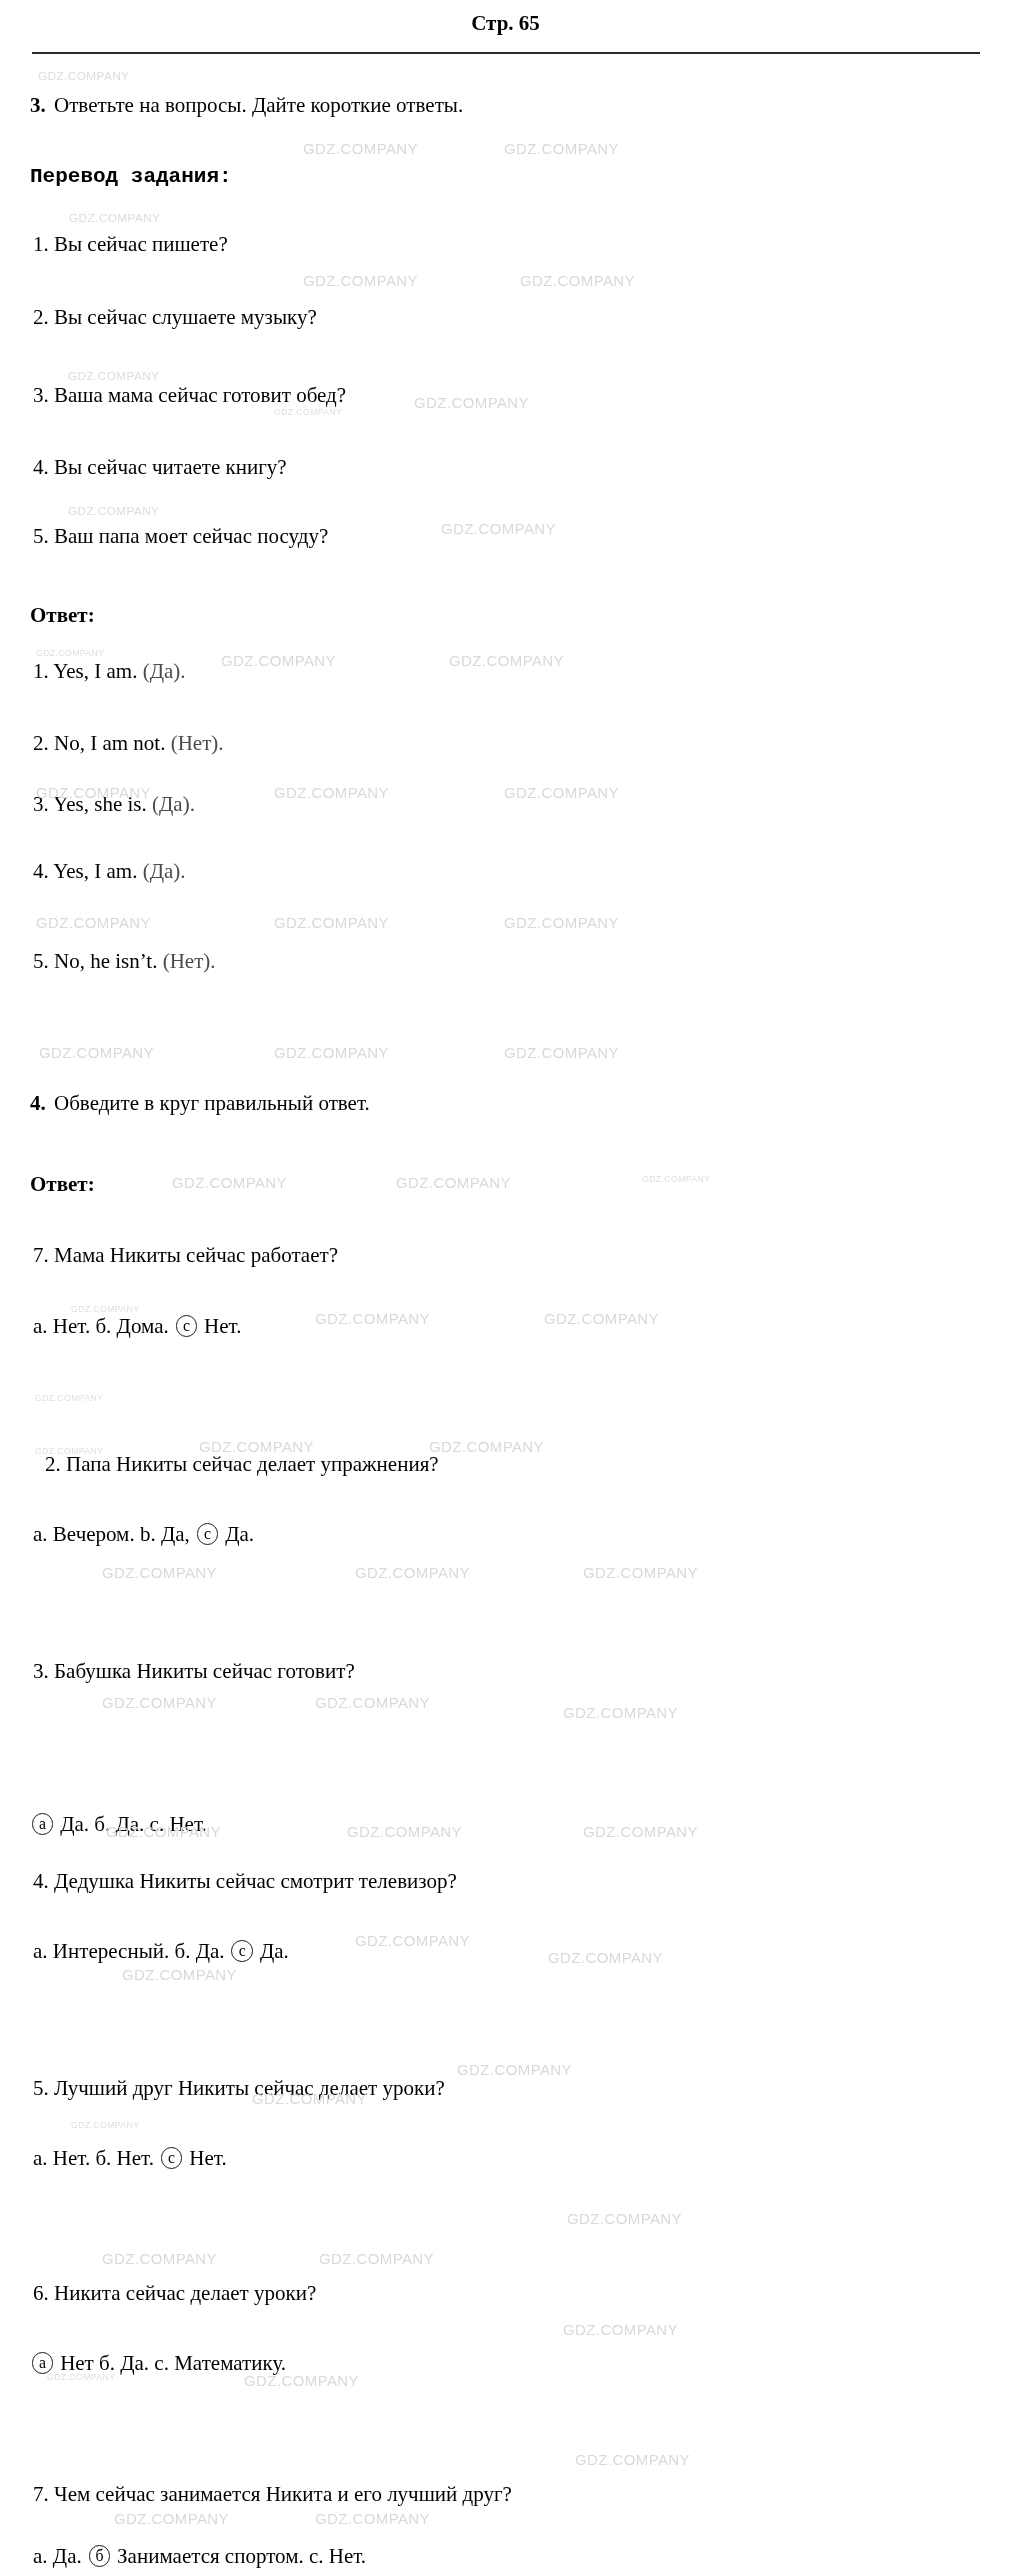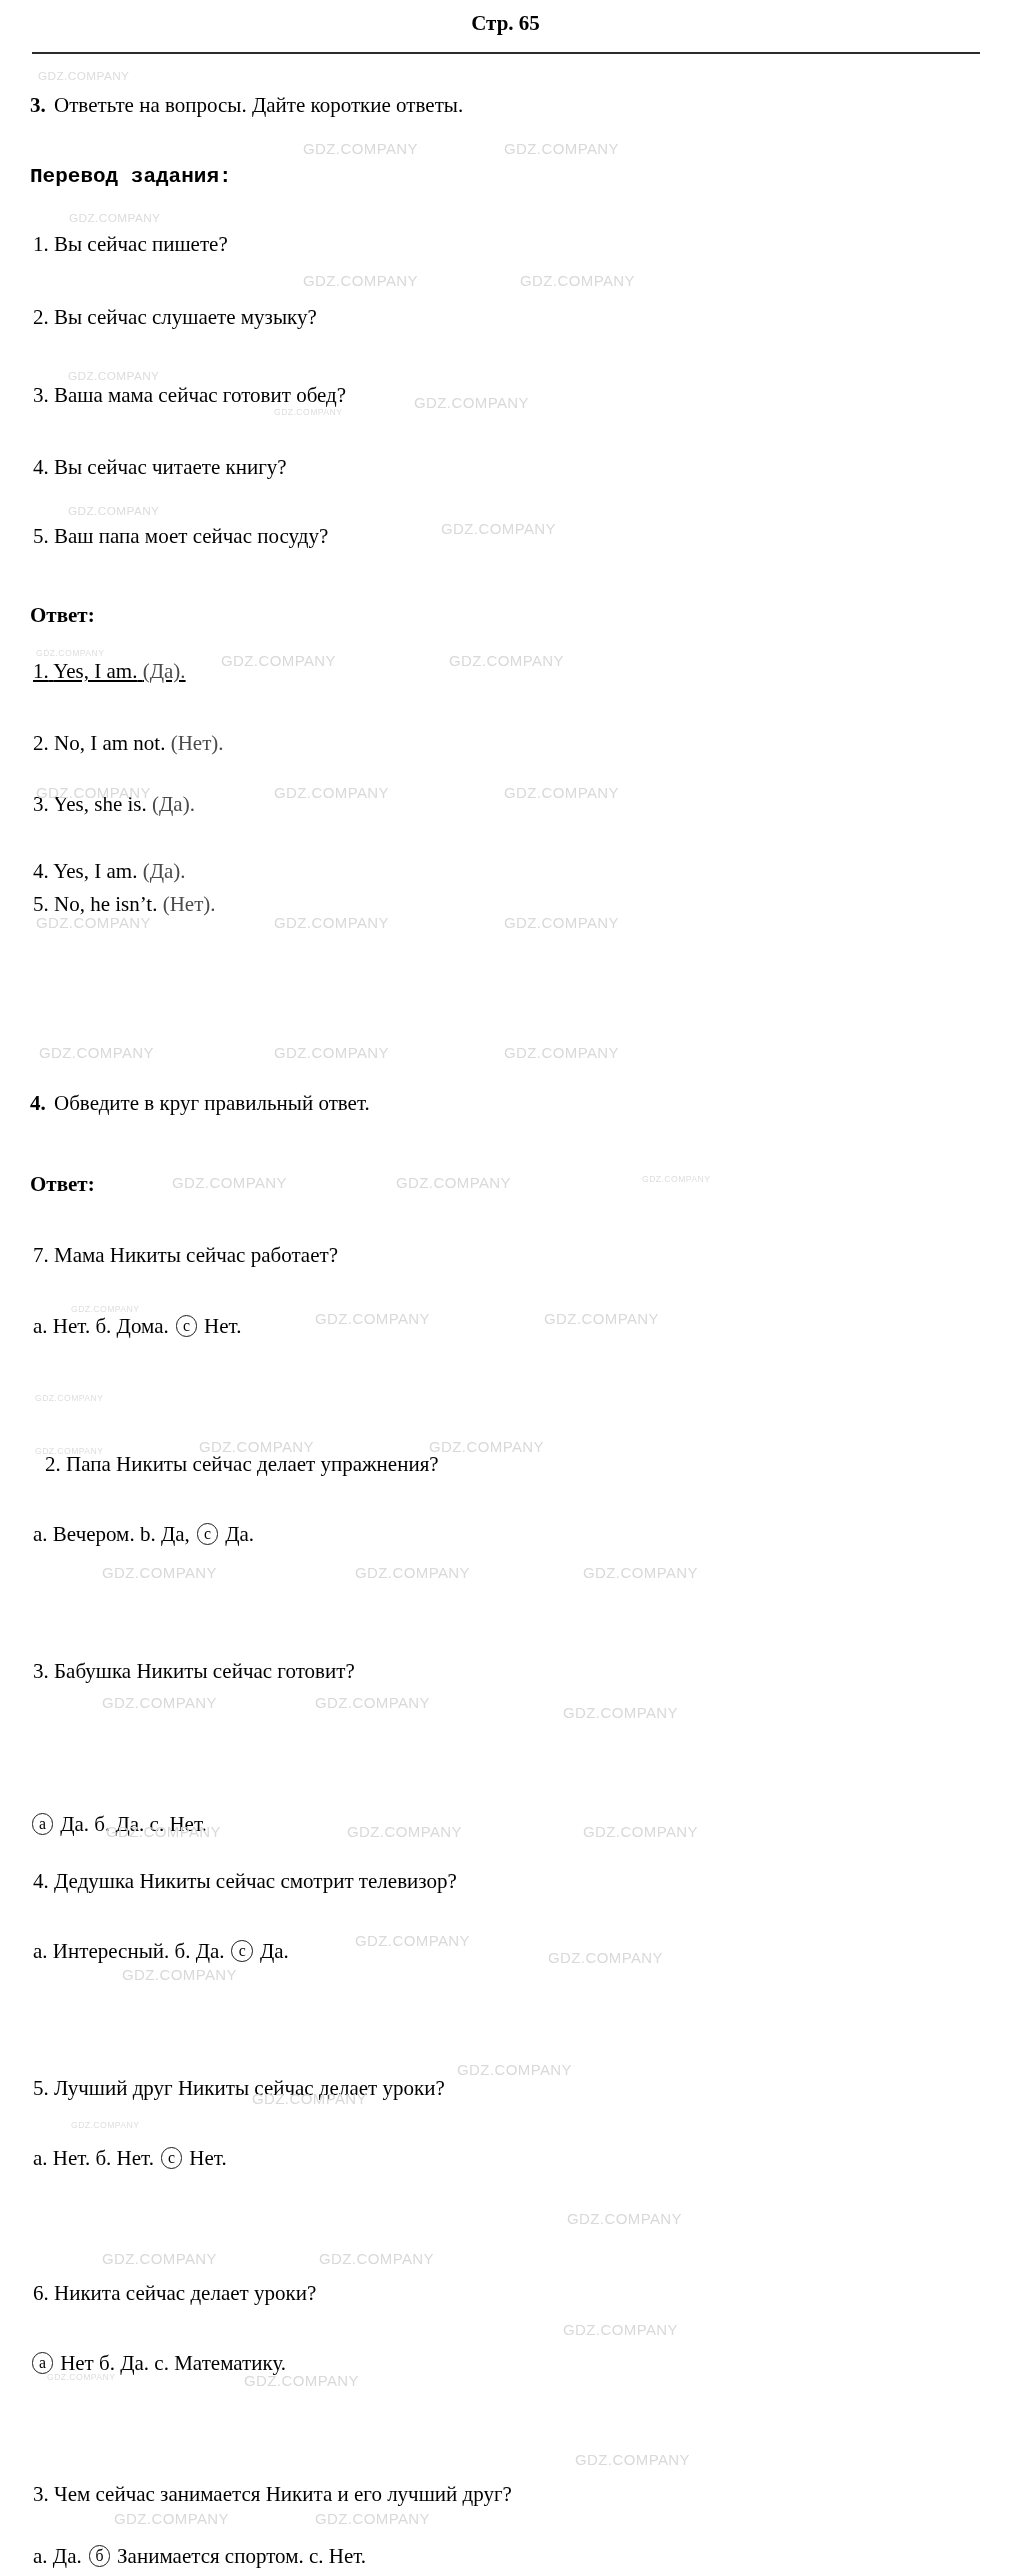--- a/index.html
+++ b/index.html
@@ -99,21 +99,21 @@
     <div class="line bold" style="left:30px; top:165px;font-family:Liberation Mono, monospace;">Перевод задания:</div>
 
     <div class="line" style="left:33px; top:232px;">1. Вы сейчас пишете?</div>
     <div class="line" style="left:33px; top:305px;">2. Вы сейчас слушаете музыку?</div>
     <div class="line" style="left:33px; top:383px;">3. Ваша мама сейчас готовит обед?</div>
     <div class="line" style="left:33px; top:455px;">4. Вы сейчас читаете книгу?</div>
     <div class="line" style="left:33px; top:524px;">5. Ваш папа моет сейчас посуду?</div>
 
     <div class="line bold" style="left:30px; top:603px;">Ответ:</div>
 
-    <div class="line" style="left:33px; top:659px;text-decoration:underline;">
+    <div class="line" style="left:33px; top:659px;">
       <span>1.</span>
       <span>Yes, I am.</span>
       <span class="paren">(Да).</span>
     </div>
 
     <div class="line" style="left:33px; top:731px;">
       <span>2.</span>
       <span>No, I am not.</span>
       <span class="paren">(Нет).</span>
     </div>
@@ -123,21 +123,21 @@
       <span>Yes, she is.</span>
       <span class="paren">(Да).</span>
     </div>
 
     <div class="line" style="left:33px; top:859px;">
       <span>4.</span>
       <span>Yes, I am.</span>
       <span class="paren">(Да).</span>
     </div>
 
-    <div class="line" style="left:33px; top:892px;">
+    <div class="line" style="left:33px; top:949px;">
       <span>5.</span>
       <span>No, he isn’t.</span>
       <span class="paren">(Нет).</span>
     </div>
 
     <div class="line bold" style="left:30px; top:1091px;">4.</div>
     <div class="line" style="left:54px; top:1091px;">Обведите в круг правильный ответ.</div>
 
     <div class="line bold" style="left:30px; top:1172px;">Ответ:</div>
 
@@ -176,21 +176,21 @@
       <span class="circled">c</span>
       <span>Нет.</span>
     </div>
 
     <div class="line" style="left:33px; top:2281px;">6. Никита сейчас делает уроки?</div>
     <div class="line" style="left:30px; top:2351px;">
       <span class="circled">a</span>
       <span>Нет б. Да. с. Математику.</span>
     </div>
 
-    <div class="line" style="left:33px; top:2482px;">3. Чем сейчас занимается Никита и его лучший друг?</div>
+    <div class="line" style="left:33px; top:2482px;">7. Чем сейчас занимается Никита и его лучший друг?</div>
     <div class="line" style="left:33px; top:2544px;">
       <span>а. Да.</span>
       <span class="circled">б</span>
       <span>Занимается спортом. с. Нет.</span>
     </div>
 
     <div class="wm md" style="left:38px; top:69px;">GDZ.COMPANY</div>
     <div class="wm" style="left:303px; top:140px;">GDZ.COMPANY</div>
     <div class="wm" style="left:504px; top:140px;">GDZ.COMPANY</div>
     <div class="wm md" style="left:69px; top:211px;">GDZ.COMPANY</div>

